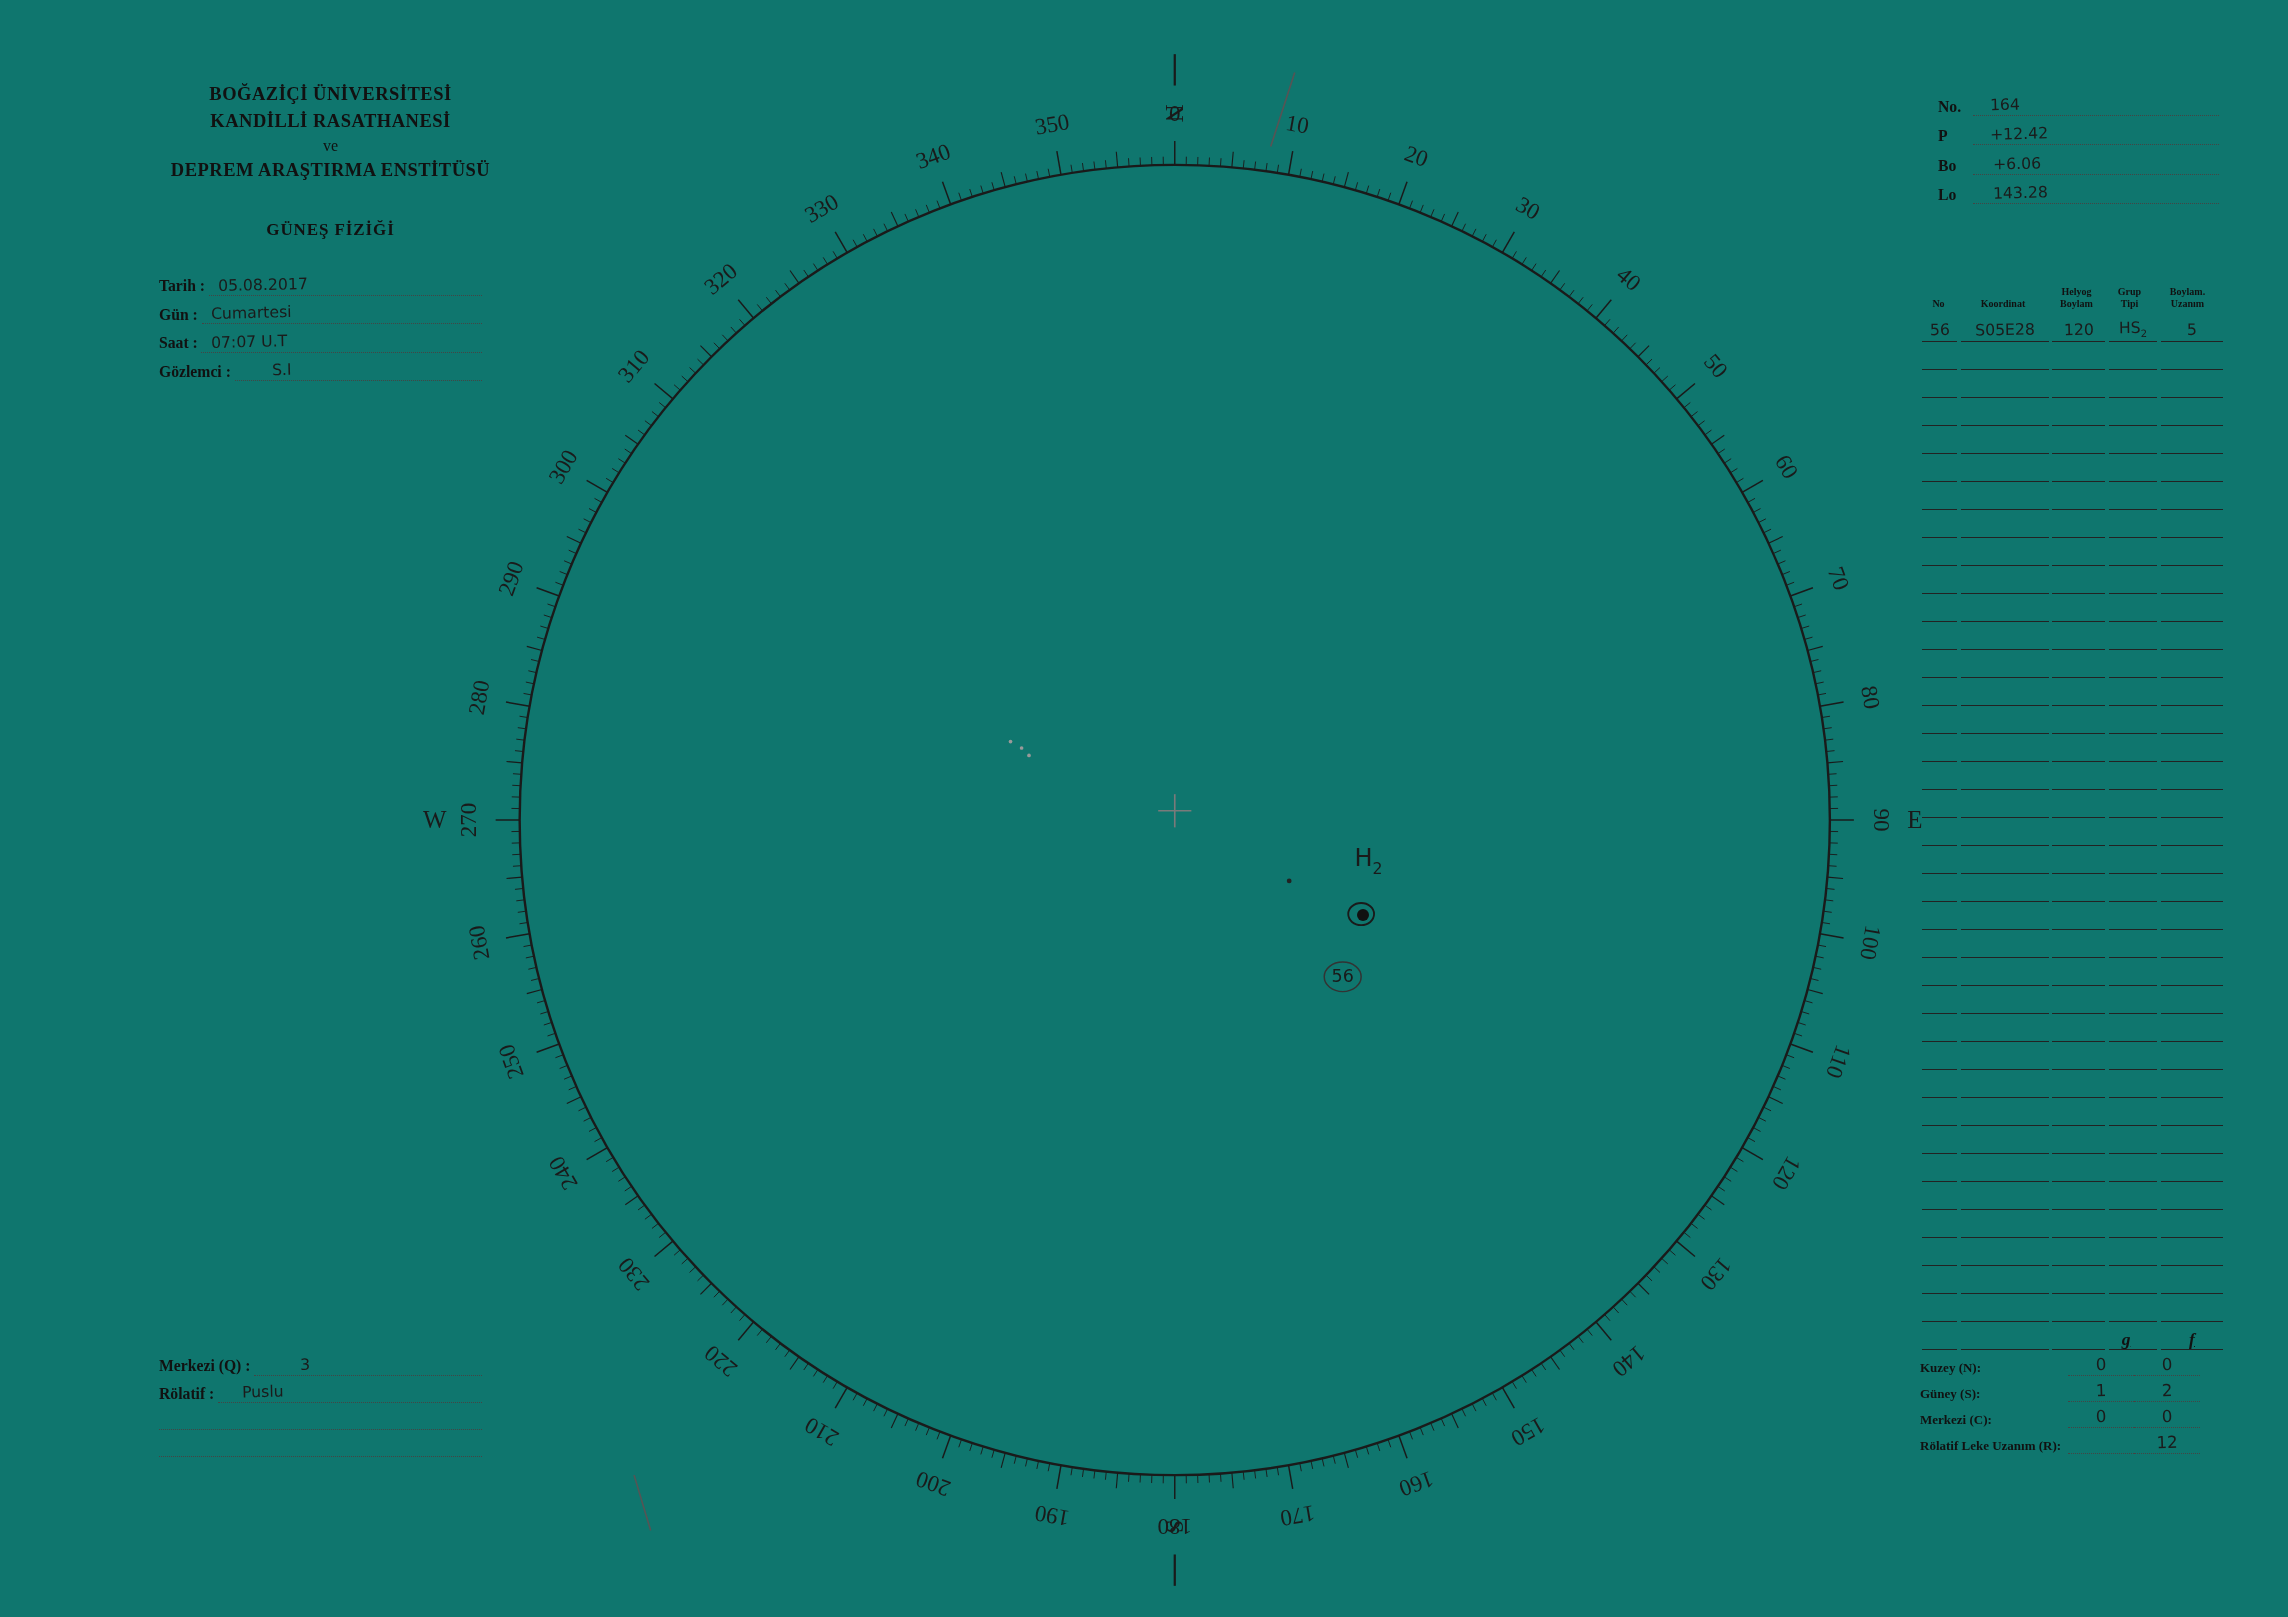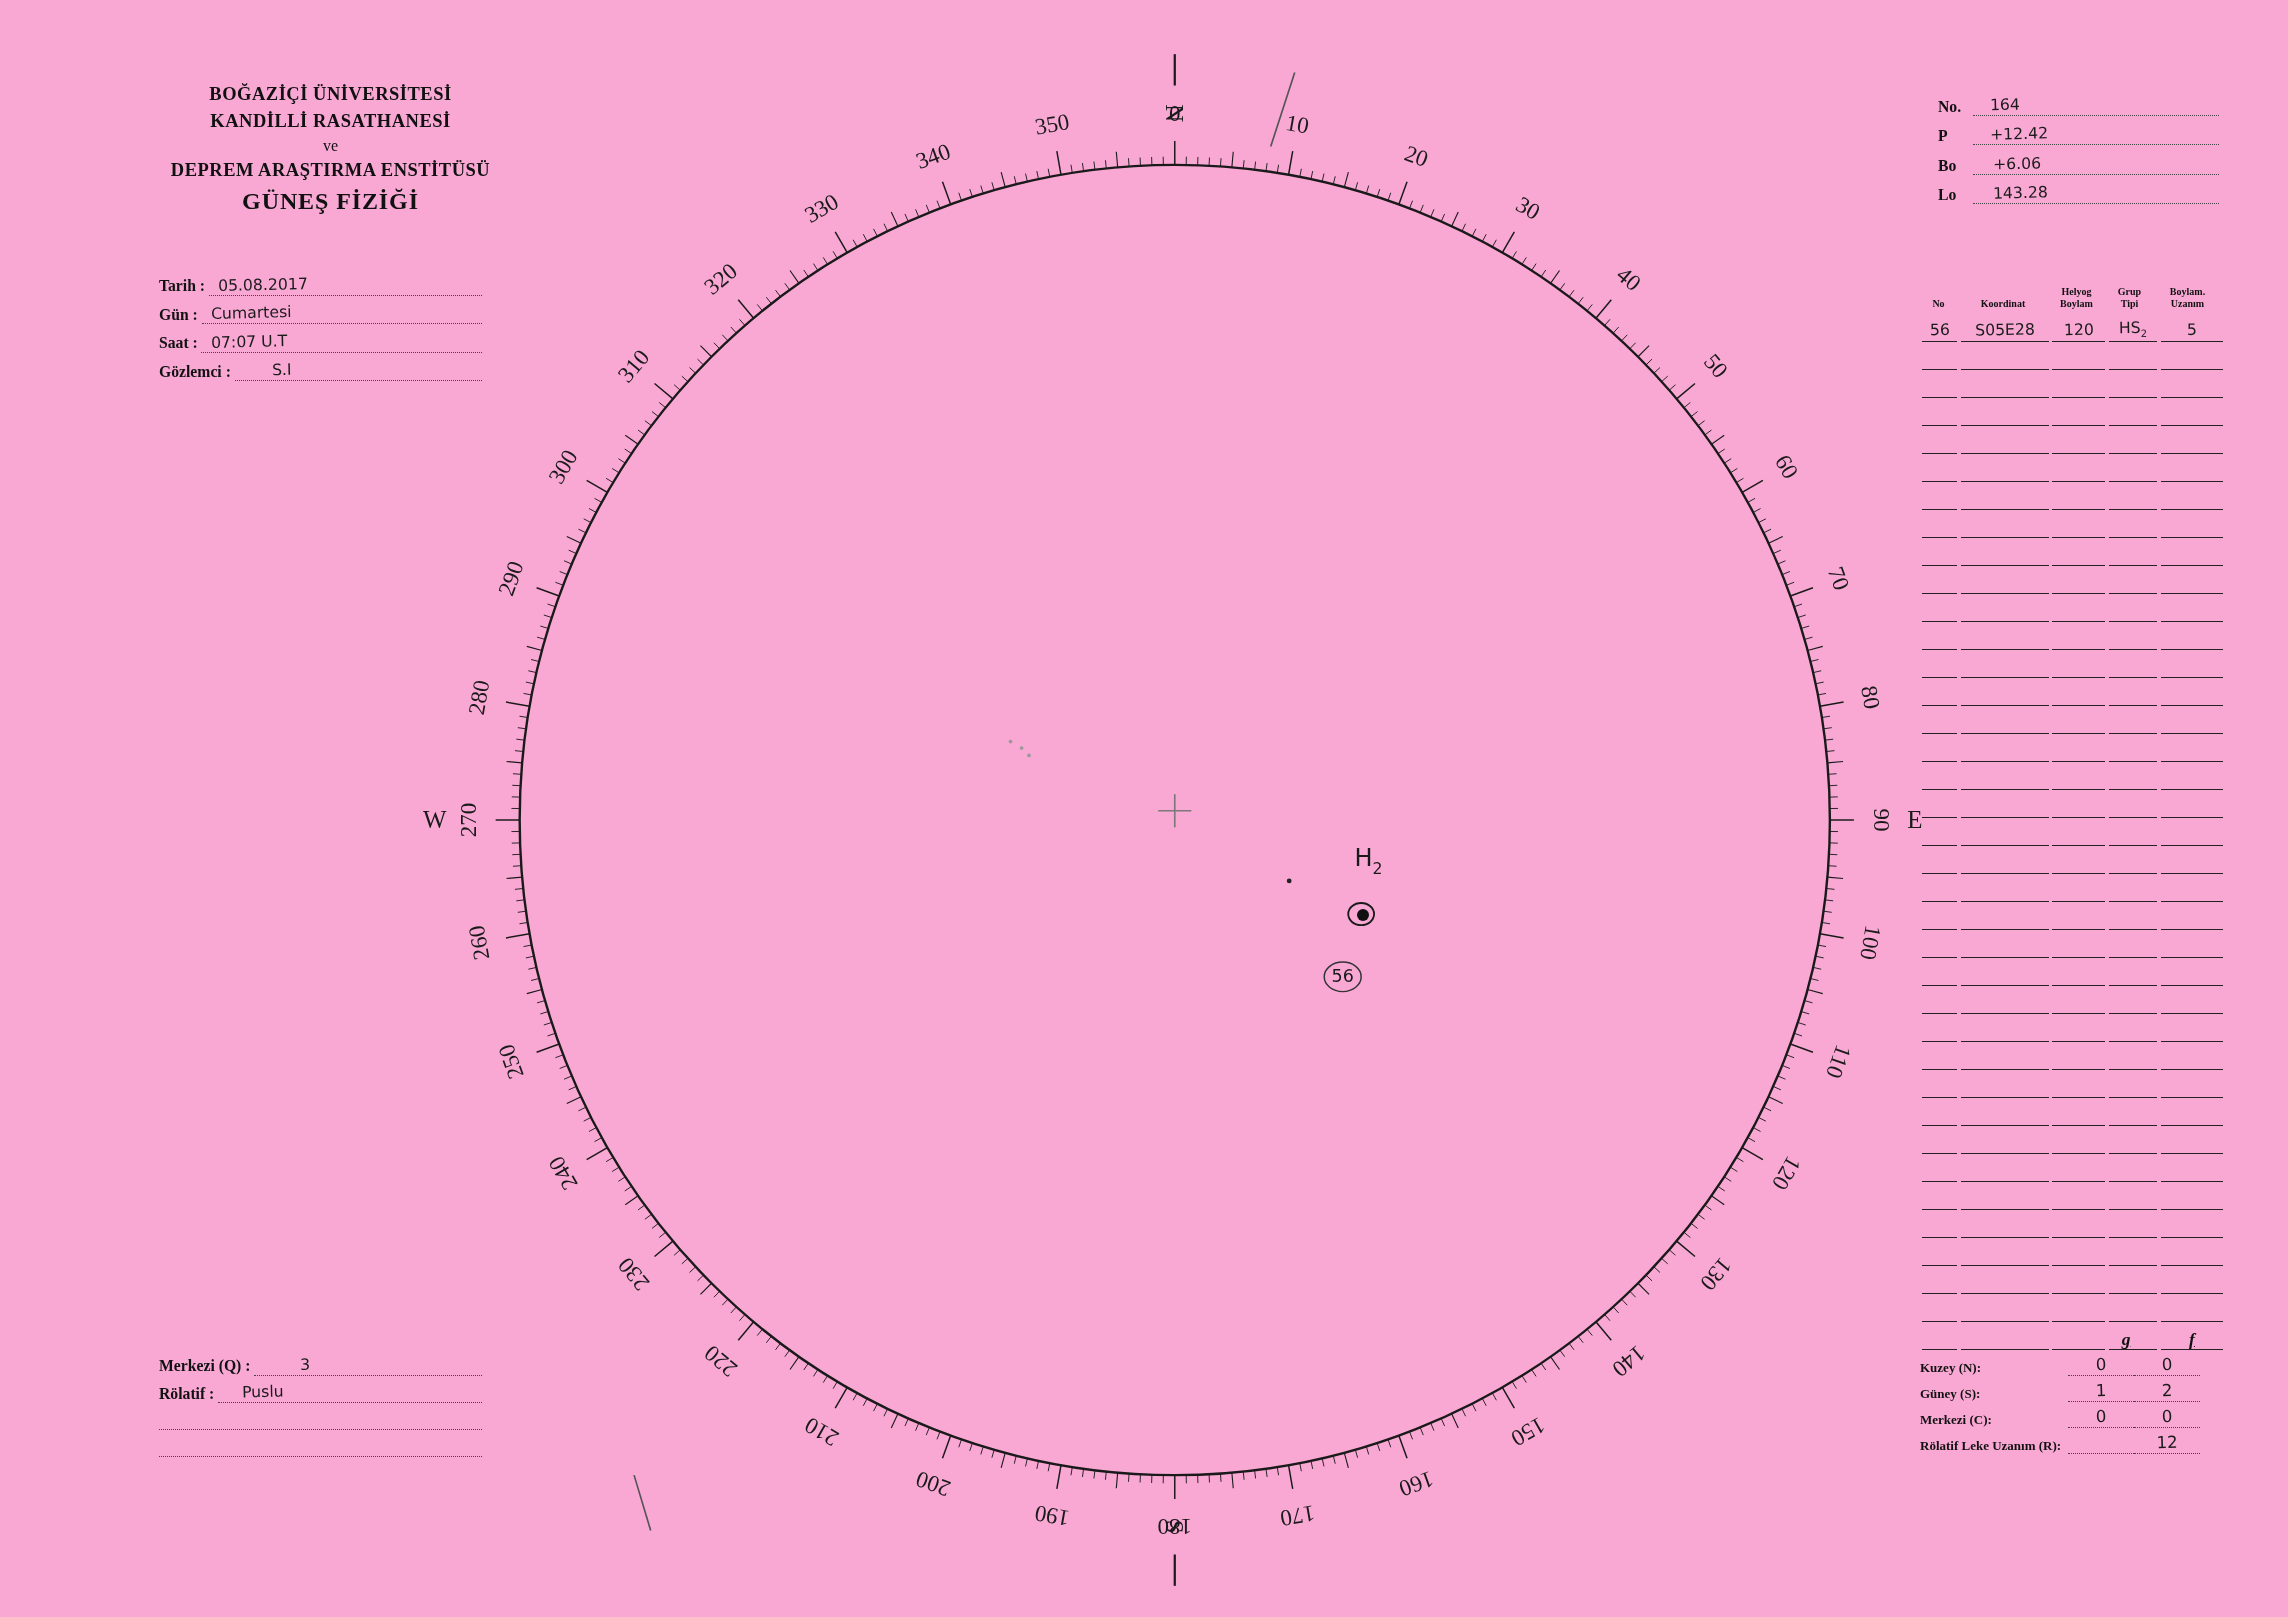--- a/index.html
+++ b/index.html
@@ -1,27 +1,27 @@
 <!DOCTYPE html>
 <html style="font-size:14.8px"><head>
 <meta charset="utf-8">
 <style>
   html,body{margin:0;padding:0;background:#ffffff;}
   body{
     width:2289px;height:1618px;position:relative;overflow:hidden;
     font-family:"Liberation Serif", serif;
     color:#111;
   }
-  .sheet{position:absolute;inset:0;background:#f9a8d4;}
+  .sheet{position:absolute;inset:0;background:#0f766e;}
 
   
   .hdr{position:absolute;left:155px;top:81px;width:351px;text-align:center;}
   .hdr .l1,.hdr .l2,.hdr .l4{font-weight:bold;font-size:18.5px;letter-spacing:0.5px;line-height:1.45;}
   .hdr .l3{font-size:16px;line-height:1.4;}
-  .hdr .l5{font-weight:bold;font-size:24px;letter-spacing:0.9px;margin-top:4px;}
+  .hdr .l5{font-weight:bold;font-size:17px;letter-spacing:0.9px;margin-top:36px;}
 
   .fields{position:absolute;left:159px;top:277px;width:323px;}
   .frow{display:flex;align-items:center;font-size:15.7px;font-weight:bold;margin-bottom:10px;}
   .frow .lab{white-space:nowrap;}
   .frow .dots{flex:1;border-bottom:0.9px dotted #444;margin-left:3.7px;position:relative;height:17.5px;}
   .hw{
     font-family:"DejaVu Sans", sans-serif;
     font-weight:400;
     color:#1b1b1b;
     position:absolute;

